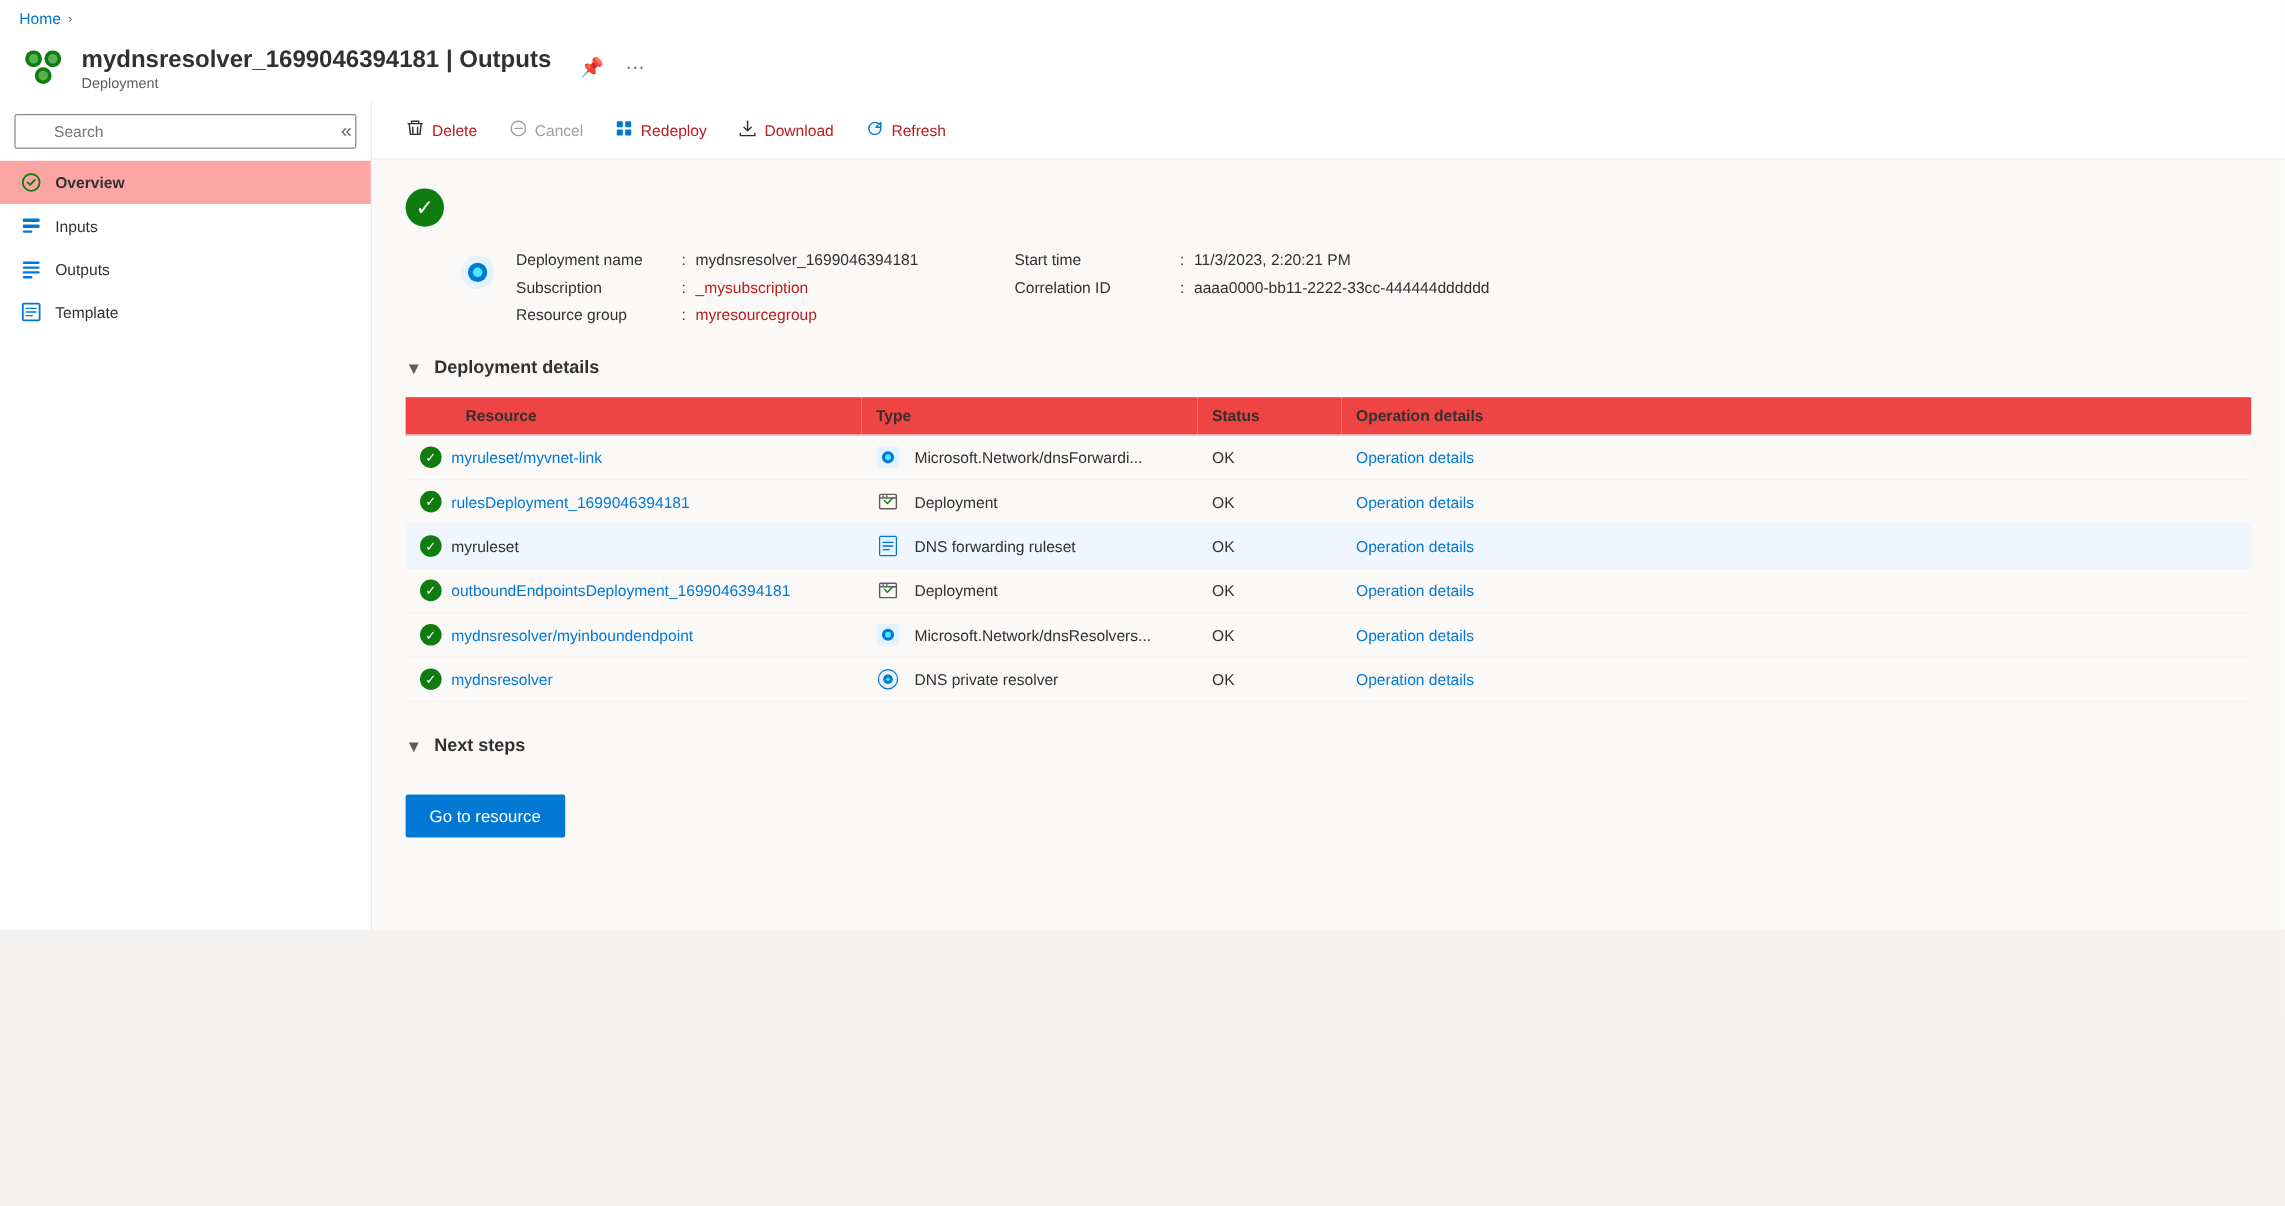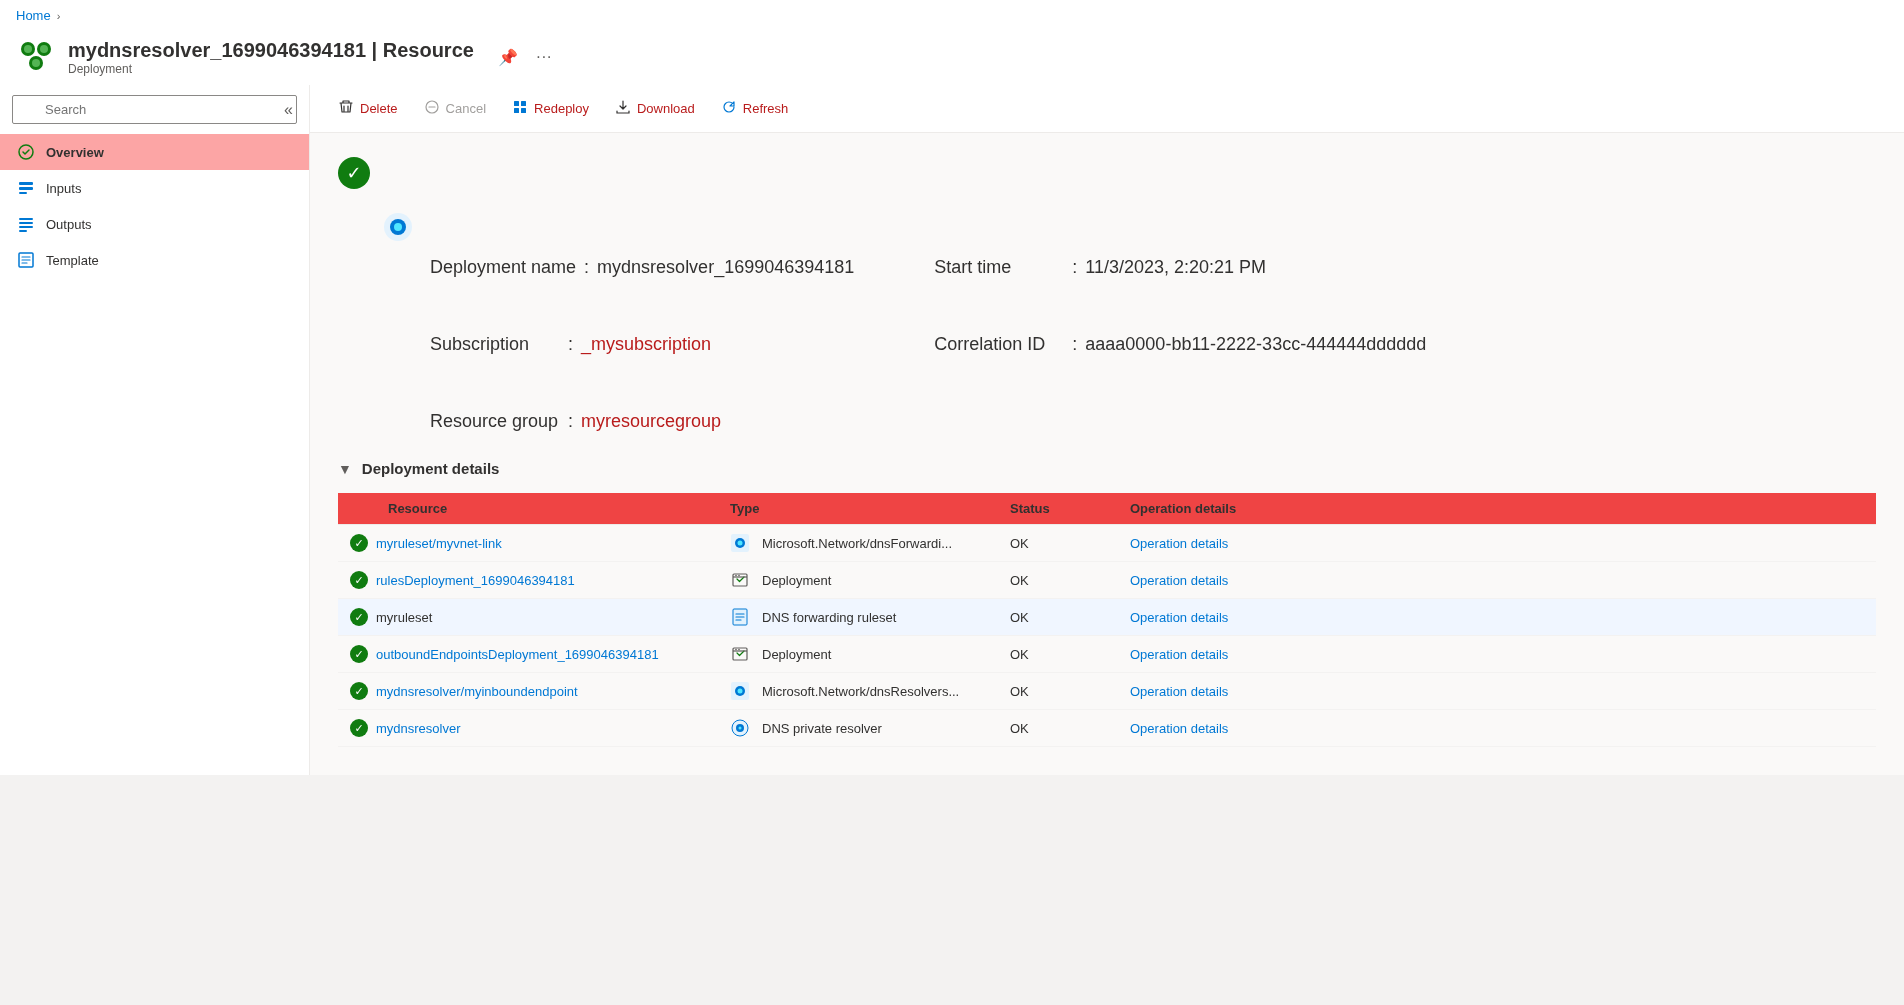--- a/index.html
+++ b/index.html
@@ -48,21 +48,21 @@
     .main-content { flex: 1; overflow-y: auto; padding: 24px 28px; }
 
     
     .status-header { display: flex; align-items: center; gap: 12px; margin-bottom: 20px; }
     .status-check { width: 32px; height: 32px; border-radius: 50%; background: #107c10; display: flex; align-items: center; justify-content: center; color: #fff; font-size: 18px; flex-shrink: 0; }
     .status-title { font-size: 22px; font-weight: 600; color: #323130; }
 
     
     .deployment-info { display: flex; gap: 80px; margin-left: 44px; margin-bottom: 28px; }
     .info-group { display: flex; flex-direction: column; gap: 8px; }
-    .info-row { display: flex; align-items: baseline; gap: 4px; font-size: 18px; margin-top: 48px; }
+    .info-row { display: flex; align-items: baseline; gap: 4px; font-size: 13px; }
     .info-label { color: #323130; min-width: 130px; }
     .info-sep { color: #323130; margin: 0 4px; }
     .info-value { color: #323130; }
     .info-value.link { color: #b91c1c; text-decoration: none; cursor: pointer; }
 
     
     .section-header { display: flex; align-items: center; gap: 10px; margin-bottom: 16px; cursor: pointer; }
     .section-chevron { color: #605e5c; font-size: 14px; transition: transform 0.2s; }
     .section-title { font-size: 15px; font-weight: 600; color: #323130; }
 
@@ -101,21 +101,21 @@
 
     <svg class="resource-icon" viewBox="0 0 40 40" xmlns="http://www.w3.org/2000/svg">
       <circle cx="12" cy="12" r="7" fill="#107c10"></circle>
       <circle cx="28" cy="12" r="7" fill="#107c10"></circle>
       <circle cx="20" cy="26" r="7" fill="#107c10"></circle>
       <circle cx="12" cy="12" r="4" fill="#54b454"></circle>
       <circle cx="28" cy="12" r="4" fill="#54b454"></circle>
       <circle cx="20" cy="26" r="4" fill="#54b454"></circle>
     </svg>
     <div class="resource-title-group">
-      <span class="resource-title">mydnsresolver_1699046394181 | Resource</span>
+      <span class="resource-title">mydnsresolver_1699046394181 | Outputs</span>
       <span class="resource-subtitle">Deployment</span>
     </div>
     <div class="header-actions-icons">
       <button class="header-icon-btn" title="Pin">📌</button>
       <button class="header-icon-btn" title="More">···</button>
     </div>
   </div>
 
   <div class="main-layout">
 

